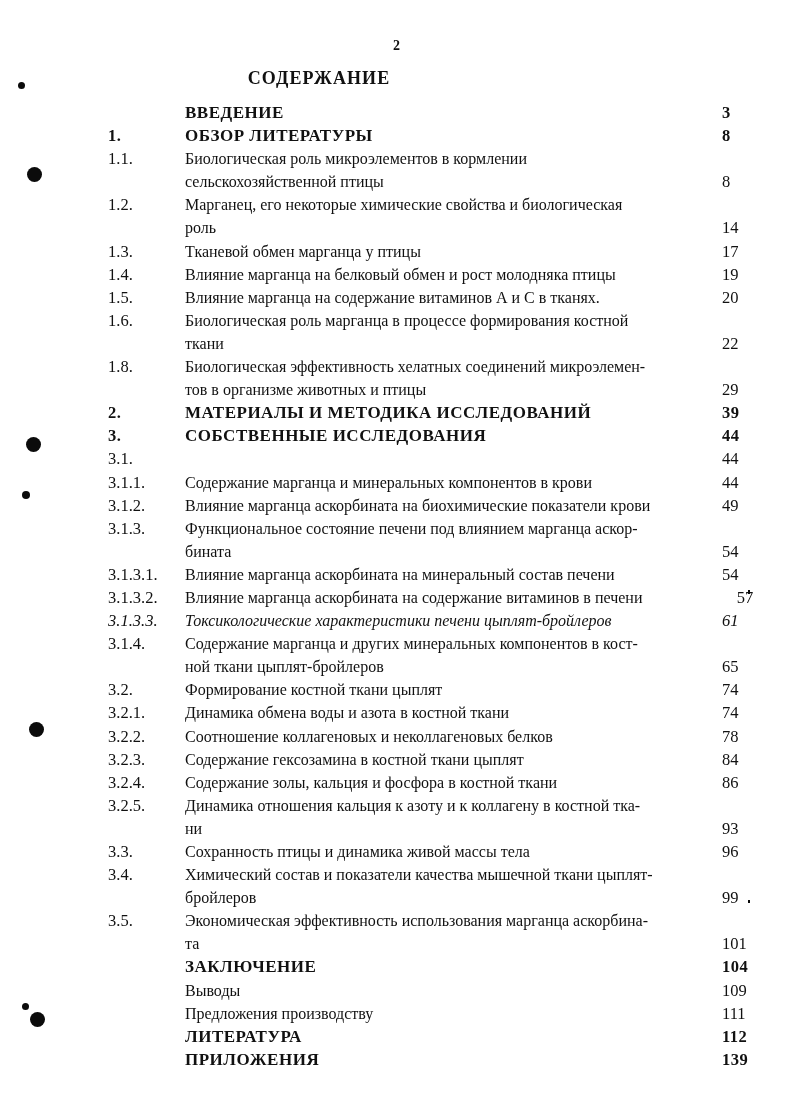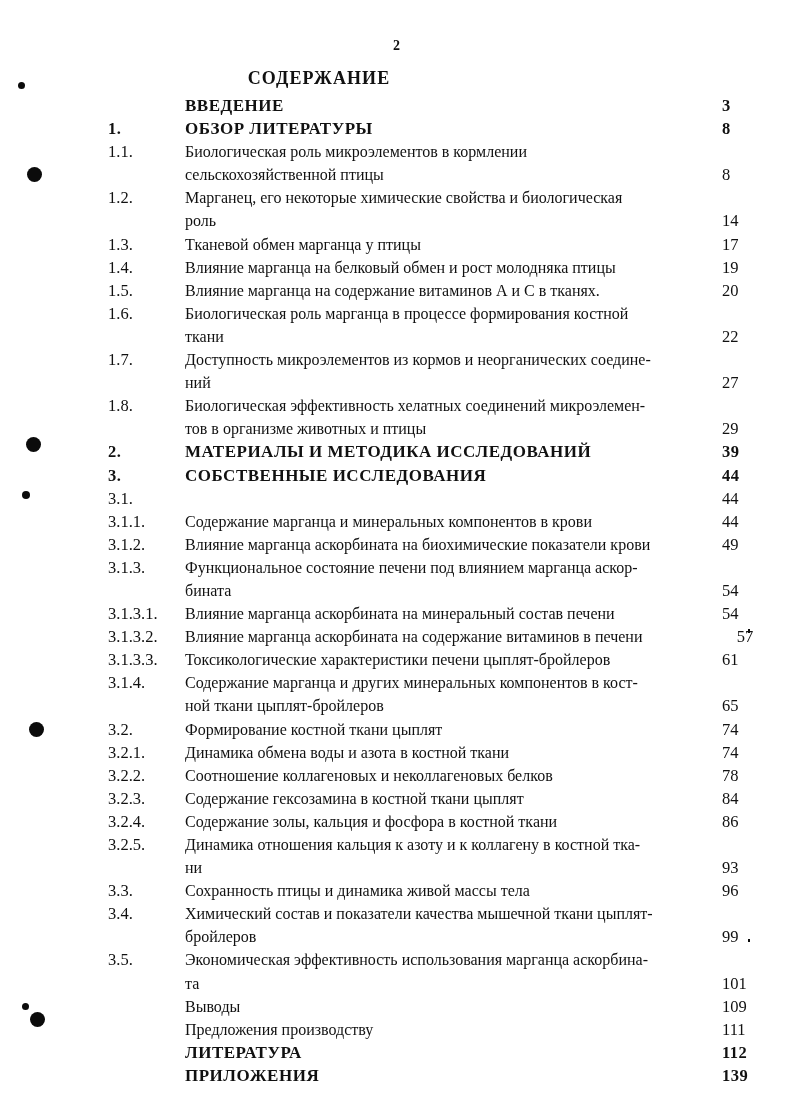--- a/index.html
+++ b/index.html
@@ -45,21 +45,21 @@
     width: 638px;
     text-align: center;
     font-size: 18px;
     font-weight: bold;
     letter-spacing: 1.1px;
   }
 
   
   .toc {
     position: absolute;
-    top: 94px;
+    top: 101px;
     left: 108px;
     width: 660px;
   }
 
   .row {
     position: relative;
     min-height: 23.1px;
   }
 
   .num {
@@ -166,26 +166,20 @@
         <div class="label">Влияние марганца на содержание витаминов А и С в тканях.</div>
         <div class="pg top">20</div>
       </div>
       <div class="row" style="min-height: 46.2px;">
         <div class="num">1.6.</div>
         <div class="label">Биологическая роль марганца в процессе формирования костной
 ткани</div>
         <div class="pg bottom">22</div>
       </div>
       <div class="row" style="min-height: 46.2px;">
-        <div class="num">1.7.</div>
-        <div class="label">Доступность микроэлементов из кормов и неорганических соедине-
-ний</div>
-        <div class="pg bottom">27</div>
-      </div>
-      <div class="row" style="min-height: 46.2px;">
         <div class="num">1.8.</div>
         <div class="label">Биологическая эффективность хелатных соединений микроэлемен-
 тов в организме животных и птицы</div>
         <div class="pg bottom">29</div>
       </div>
       <div class="row bold" style="min-height: 23.1px;">
         <div class="num">2.</div>
         <div class="label">МАТЕРИАЛЫ И МЕТОДИКА ИССЛЕДОВАНИЙ</div>
         <div class="pg top">39</div>
       </div>
@@ -217,21 +211,21 @@
       <div class="row" style="min-height: 23.1px;">
         <div class="num">3.1.3.1.</div>
         <div class="label">Влияние марганца аскорбината на минеральный состав печени</div>
         <div class="pg top">54</div>
       </div>
       <div class="row" style="min-height: 23.1px;">
         <div class="num">3.1.3.2.</div>
         <div class="label">Влияние марганца аскорбината на содержание витаминов в печени</div>
         <div class="pg top" style="position: absolute; text-align: center;">57<span class="tick" style="width: 2px; height: 4px; right: 18px; top: 4px; position: absolute;"></span></div>
       </div>
-      <div class="row" style="min-height: 23.1px;">
+      <div class="row" style="min-height: 23.1px; font-style: italic;">
         <div class="num">3.1.3.3.</div>
         <div class="label">Токсикологические характеристики печени цыплят-бройлеров</div>
         <div class="pg top">61</div>
       </div>
       <div class="row" style="min-height: 46.2px;">
         <div class="num">3.1.4.</div>
         <div class="label">Содержание марганца и других минеральных компонентов в кост-
 ной ткани цыплят-бройлеров</div>
         <div class="pg bottom">65</div>
       </div>
@@ -276,20 +270,25 @@
         <div class="label">Химический состав и показатели качества мышечной ткани цыплят-
 бройлеров</div>
         <div class="pg bottom" style="position: absolute;">99<span class="tick" style="width: 2px; height: 3px; right: 18px; top: 14px; position: absolute;"></span></div>
       </div>
       <div class="row" style="min-height: 46.2px;">
         <div class="num">3.5.</div>
         <div class="label">Экономическая эффективность использования марганца аскорбина-
 та</div>
         <div class="pg bottom">101</div>
       </div>
+      <div class="row bold" style="min-height: 23.1px;">
+        <div class="num"></div>
+        <div class="label">ЗАКЛЮЧЕНИЕ</div>
+        <div class="pg top">104</div>
+      </div>
       <div class="row" style="min-height: 23.1px;">
         <div class="num"></div>
         <div class="label">Выводы</div>
         <div class="pg top">109</div>
       </div>
       <div class="row" style="min-height: 23.1px;">
         <div class="num"></div>
         <div class="label">Предложения производству</div>
         <div class="pg top">111</div>
       </div>

